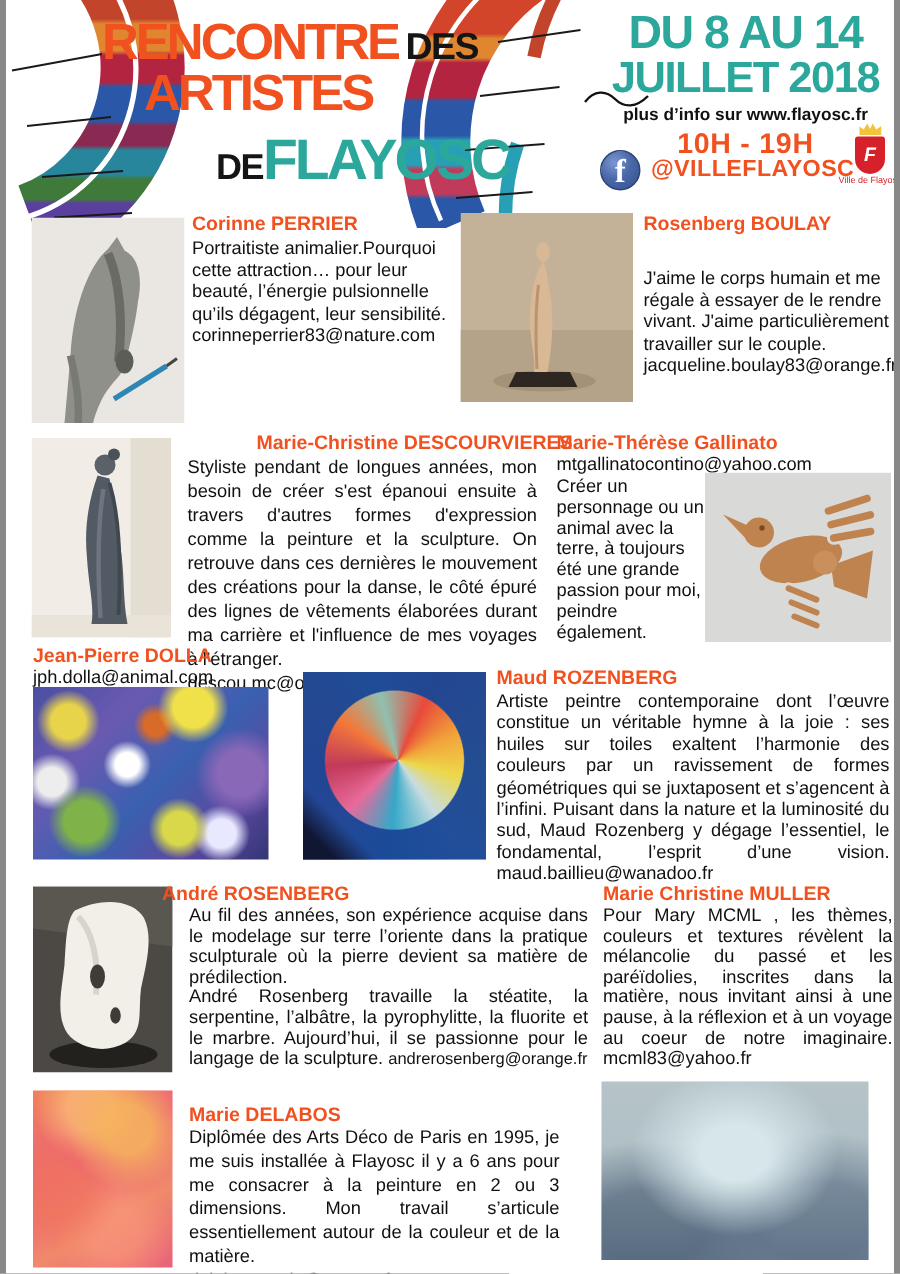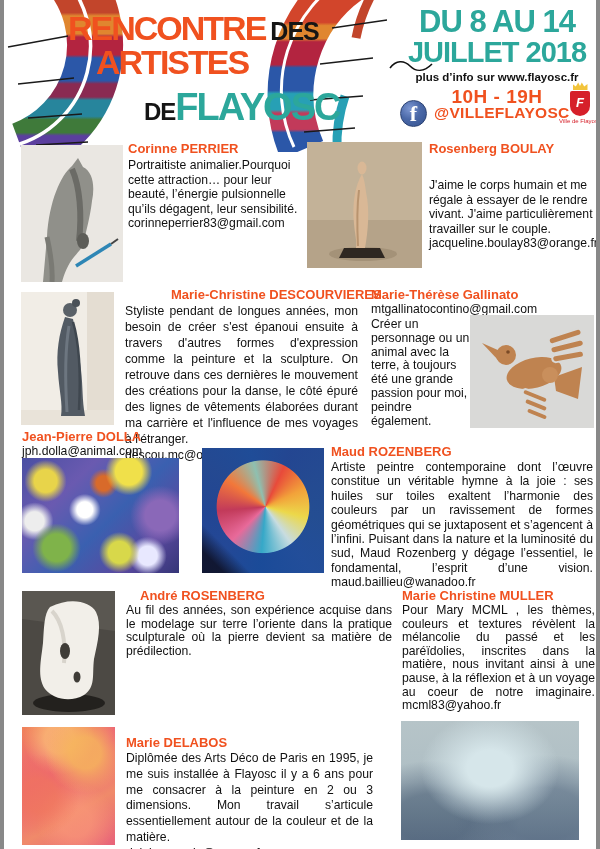--- a/index.html
+++ b/index.html
@@ -168,21 +168,21 @@
     <path d="M 22,137 L 26,92 C 28,56 40,30 51,21 L 57,13 L 62,22 C 72,27 74,41 71,56 C 69,73 65,86 63,96 C 61,104 57,107 53,112 C 47,119 43,129 41,137 Z" fill="#90908a"></path>
     <path d="M 51,24 C 59,42 61,70 58,96" stroke="#6b6b66" stroke-width="6" fill="none"></path>
     <path d="M 26,92 C 30,110 32,122 31,137" stroke="#7a7a74" stroke-width="5" fill="none"></path>
     <ellipse cx="62" cy="96" rx="6" ry="8" fill="#5d5d58"></ellipse>
     <line x1="55" y1="121" x2="90" y2="99" stroke="#2e86b5" stroke-width="3.5"></line>
     <line x1="90" y1="99" x2="97" y2="94" stroke="#444" stroke-width="2"></line>
   </svg>
   <div class="abs artist-name" style="left:124px;top:142px;">Corinne PERRIER</div>
   <div class="abs bio" style="left:124px;top:158px;width:176px;">
     <span>Portraitiste animalier.Pourquoi cette attraction… pour leur beauté, l’énergie pulsionnelle qu’ils  dégagent, leur sensibilité.</span>
-    <span class="email-block">corinneperrier83@gmail.com</span>
+    <span class="email-block">corinneperrier83@nature.com</span>
   </div>
 
   <svg class="art" style="left:303px;top:142px;" width="115" height="126" viewBox="0 0 115 126">
     <rect width="115" height="126" fill="#c3b298"></rect>
     <rect y="78" width="115" height="48" fill="#b5a389"></rect>
     <ellipse cx="56" cy="112" rx="34" ry="7" fill="#9c8a70" opacity="0.7"></ellipse>
     <ellipse cx="55" cy="26" rx="4.5" ry="6.5" fill="#d9b896"></ellipse>
     <path d="M 55,32 C 48,44 45,62 47,82 C 48,93 50,99 49,106 L 58,106 C 61,90 63,68 59,50 C 58,42 57,36 55,32 Z" fill="#d9b896"></path>
     <path d="M 52,48 C 50,64 50,84 51,104" stroke="#b9946f" stroke-width="2" fill="none"></path>
     <polygon points="37,106 73,106 78,116 32,116" fill="#2e2721"></polygon>
@@ -203,21 +203,21 @@
     <path d="M 48,34 C 44,58 44,88 46,120" stroke="#6d7680" stroke-width="3" fill="none"></path>
     <path d="M 52,30 C 58,50 60,80 58,118" stroke="#3f474f" stroke-width="2.5" fill="none"></path>
   </svg>
   <div class="abs artist-name" style="left:123px;top:288px;padding-left:44px;">Marie-Christine DESCOURVIERES</div>
   <div class="abs bio just" style="left:121px;top:303px;width:233px;line-height:16px;">
     <span>Styliste pendant de longues années, mon besoin de créer s'est épanoui ensuite à travers d'autres formes d'expression comme la peinture et la sculpture. On retrouve dans ces dernières le mouvement des créations pour la danse, le côté épuré des lignes de vêtements élaborées durant ma carrière et l'influence de mes voyages à l'étranger.</span>
     <span class="email-block">descou.mc@orange.fr</span>
   </div>
 
   <div class="abs artist-name" style="left:367px;top:288px;">Marie-Thérèse Gallinato</div>
-  <div class="abs bio" style="left:367px;top:302px;white-space:nowrap;">mtgallinatocontino@gmail.com</div>
+  <div class="abs bio" style="left:367px;top:302px;white-space:nowrap;">mtgallinatocontino@yahoo.com</div>
   <div class="abs bio" style="left:367px;top:318px;width:100px;line-height:13.8px;">Créer un personnage  ou un animal avec la terre, à toujours été  une grande passion pour moi, peindre également.</div>
   <svg class="art" style="left:466px;top:315px;" width="124" height="113" viewBox="0 0 124 113">
     <rect width="124" height="113" fill="#d9d9d7"></rect>
     <ellipse cx="64" cy="58" rx="28" ry="15" fill="#bf8350" transform="rotate(-14 64 58)"></ellipse>
     <circle cx="36" cy="40" r="10" fill="#bf8350"></circle>
     <polygon points="30,36 12,28 29,46" fill="#bf8350"></polygon>
     <circle cx="38" cy="37" r="1.8" fill="#7a4a26"></circle>
     <g fill="#bf8350" stroke="#d9d9d7" stroke-width="2">
       <rect x="78" y="18" width="34" height="7" rx="3.5" transform="rotate(-18 95 21)"></rect>
       <rect x="80" y="28" width="34" height="7" rx="3.5" transform="rotate(-14 97 31)"></rect>
@@ -243,23 +243,24 @@
 
   <svg class="art" style="left:18px;top:591px;" width="93" height="124" viewBox="0 0 93 124">
     <rect width="93" height="124" fill="#4c4944"></rect>
     <path d="M 0,0 L 93,0 L 93,40 L 0,28 Z" fill="#5a5751"></path>
     <ellipse cx="47" cy="112" rx="36" ry="9" fill="#23211e"></ellipse>
     <path d="M 28,16 C 48,6 68,10 74,21 C 80,33 76,50 72,68 C 70,84 74,96 62,104 C 48,112 31,108 23,98 C 15,86 19,70 21,52 C 22,38 22,22 28,16 Z" fill="#f2efe9"></path>
     <path d="M 30,20 C 40,30 44,50 42,72" stroke="#d8d4cc" stroke-width="4" fill="none"></path>
     <ellipse cx="43" cy="60" rx="5" ry="8" fill="#3f3c37"></ellipse>
     <ellipse cx="55" cy="86" rx="3.5" ry="5.5" fill="#3f3c37"></ellipse>
   </svg>
-  <div class="abs artist-name" style="left:136px;top:589px;">André ROSENBERG</div>
+  <div class="abs artist-name" style="left:104px;top:589px;">André ROSENBERG</div>
   <div class="abs bio just" style="left:122px;top:604px;width:266px;line-height:13.6px;">
     <span>Au fil des années, son expérience acquise dans le modelage sur terre l’oriente dans la pratique sculpturale où la pierre devient sa matière de prédilection.</span>
+    <span class="p2"><span>André Rosenberg travaille la stéatite, la serpentine, l’albâtre, la pyrophylitte, la fluorite et le marbre. Aujourd’hui, il se passionne pour le langage de la sculpture.</span> <span class="email-sm">andrerosenberg@orange.fr</span></span>
   </div>
 
   <div class="abs artist-name" style="left:398px;top:589px;">Marie Christine MULLER</div>
   <div class="abs bio just" style="left:398px;top:604px;width:193px;line-height:13.6px;">
     <span>Pour Mary MCML , les thèmes, couleurs et textures révèlent la mélancolie du passé et les paréïdolies, inscrites dans la matière, nous invitant ainsi à une pause, à la réflexion et à un voyage au coeur de notre imaginaire.</span>
     <span>mcml83@yahoo.fr</span>
   </div>
   <div class="art art-muller" style="left:397px;top:721px;width:178px;height:119px;"></div>
 
   <div class="art art-delabos" style="left:18px;top:727px;width:93px;height:118px;"></div>

